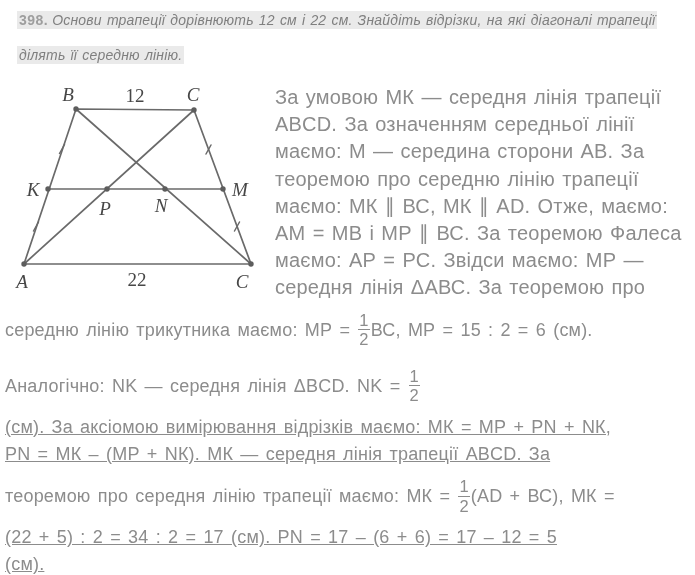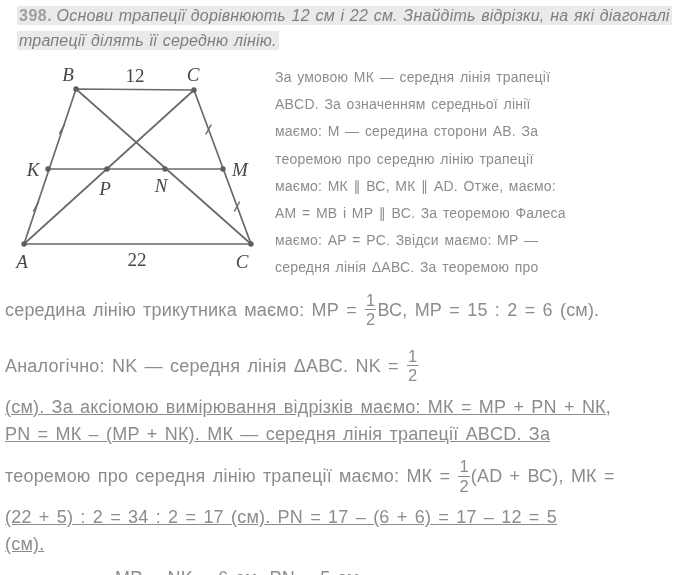--- a/index.html
+++ b/index.html
@@ -5,35 +5,35 @@
   html,body{margin:0;padding:0;background:#ffffff;}
   body{
     width:695px;height:575px;overflow:hidden;
     font-family:"Liberation Sans","DejaVu Sans",sans-serif;
     color:#8a8a8a;
     -webkit-font-smoothing:antialiased;
   }
   .page{padding:3px 5px 0 5px;}
 
   
-  .problem{margin:0 0 6px 0;font-size:16px;line-height:25px;padding-left:12px;}
+  .problem{margin:0 0 6px 0;font-size:14px;line-height:35px;padding-left:12px;}
   .problem .hl{background:#eaeaea;padding:1px 2px;box-decoration-break:clone;-webkit-box-decoration-break:clone;}
   .problem .num{font-weight:bold;font-style:normal;color:#9e9e9e;letter-spacing:.5px;}
   .problem .stmt{font-style:italic;color:#7f7f7f;letter-spacing:.2px;word-spacing:1px;}
 
   
   .row{display:flex;align-items:flex-start;}
   .figure-wrap{flex:0 0 262px;width:262px;height:218px;position:relative;}
   .figure-wrap svg{display:block;}
   .fig-label{font-family:"Liberation Serif","DejaVu Serif",serif;font-style:italic;font-size:19px;fill:#474747;}
   .fig-num{font-family:"Liberation Serif","DejaVu Serif",serif;font-style:normal;font-size:19px;fill:#474747;}
 
   .col-text{
     flex:1;margin:5px 0 0 8px;
-    font-size:14px;line-height:27.2px;
+    font-size:20px;line-height:27.2px;
     white-space:pre-line;color:#8c8c8c;
     letter-spacing:.2px;word-spacing:1.5px;
   }
 
   
   .sol{font-size:18px;color:#8c8c8c;letter-spacing:.2px;word-spacing:2px;margin:0;}
   .plain{line-height:27.2px;white-space:pre-line;text-decoration:underline;}
   .frac-line{line-height:56px;display:flex;align-items:center;white-space:pre;}
   .frac{
     display:inline-flex;flex-direction:column;align-items:center;
@@ -96,23 +96,23 @@
     <div class="col-text">За умовою МК — середня лінія трапеції
 ABCD. За означенням середньої лінії
 маємо: М — середина сторони АВ. За
 теоремою про середню лінію трапеції
 маємо: МК ∥ ВС, МК ∥ AD. Отже, маємо:
 АМ = МВ і МР ∥ ВС. За теоремою Фалеса
 маємо: АР = РС. Звідси маємо: МР —
 середня лінія ΔАВС. За теоремою про</div>
   </div>
 
-  <p class="sol frac-line"><span>середина лінію трикутника маємо: МР = </span><span class="frac"><span class="num">1</span><span class="den">2</span></span><span>ВС, МР = 15 : 2 = 6 (см).</span></p>
+  <p class="sol frac-line"><span>середню лінію трикутника маємо: МР = </span><span class="frac"><span class="num">1</span><span class="den">2</span></span><span>ВС, МР = 15 : 2 = 6 (см).</span></p>
 
-  <p class="sol frac-line"><span>Аналогічно: NK — середня лінія ΔАВС. NK = </span><span class="frac"><span class="num">1</span><span class="den">2</span></span></p>
+  <p class="sol frac-line"><span>Аналогічно: NK — середня лінія ΔBCD. NK = </span><span class="frac"><span class="num">1</span><span class="den">2</span></span></p>
 
   <p class="sol plain">(см). За аксіомою вимірювання відрізків маємо: МК = МР + РN + NК,
 РN = МК – (МР + NК). МК — середня лінія трапеції ABCD. За</p>
 
   <p class="sol frac-line"><span>теоремою про середня лінію трапеції маємо: МК = </span><span class="frac"><span class="num">1</span><span class="den">2</span></span><span>(AD + ВС), МК =</span></p>
 
   <p class="sol plain">(22 + 5) : 2 = 34 : 2 = 17 (см). PN = 17 – (6 + 6) = 17 – 12 = 5
 (см).</p>
 
   <p class="sol answer">МР = NK = 6 см, PN = 5 см.</p>

